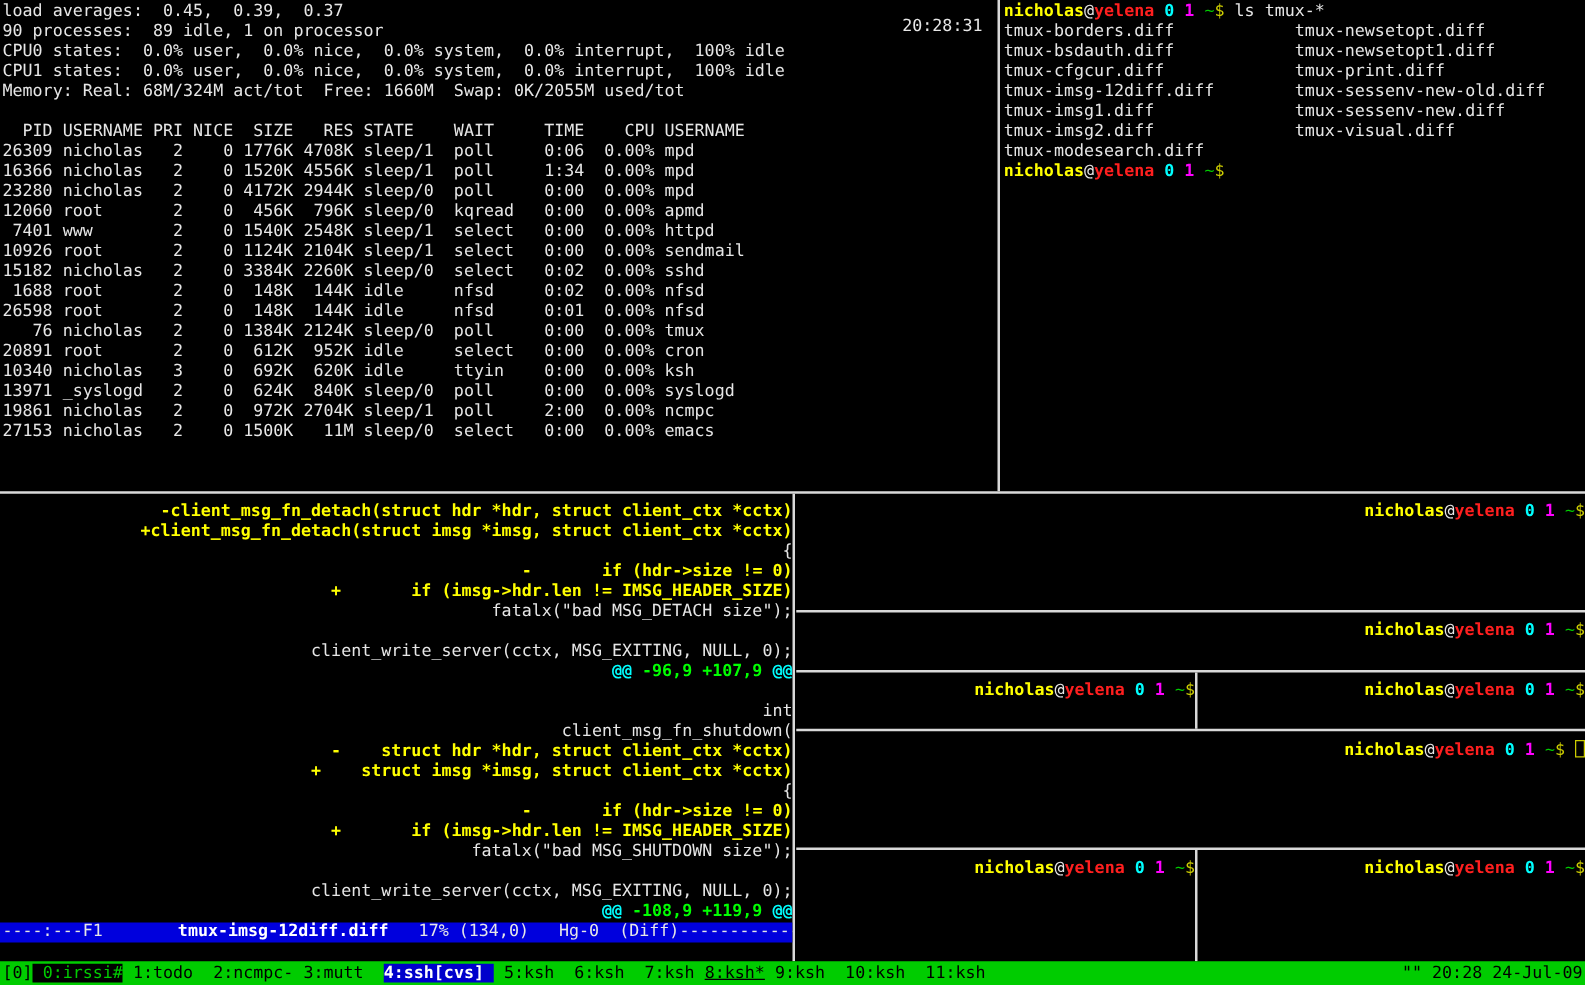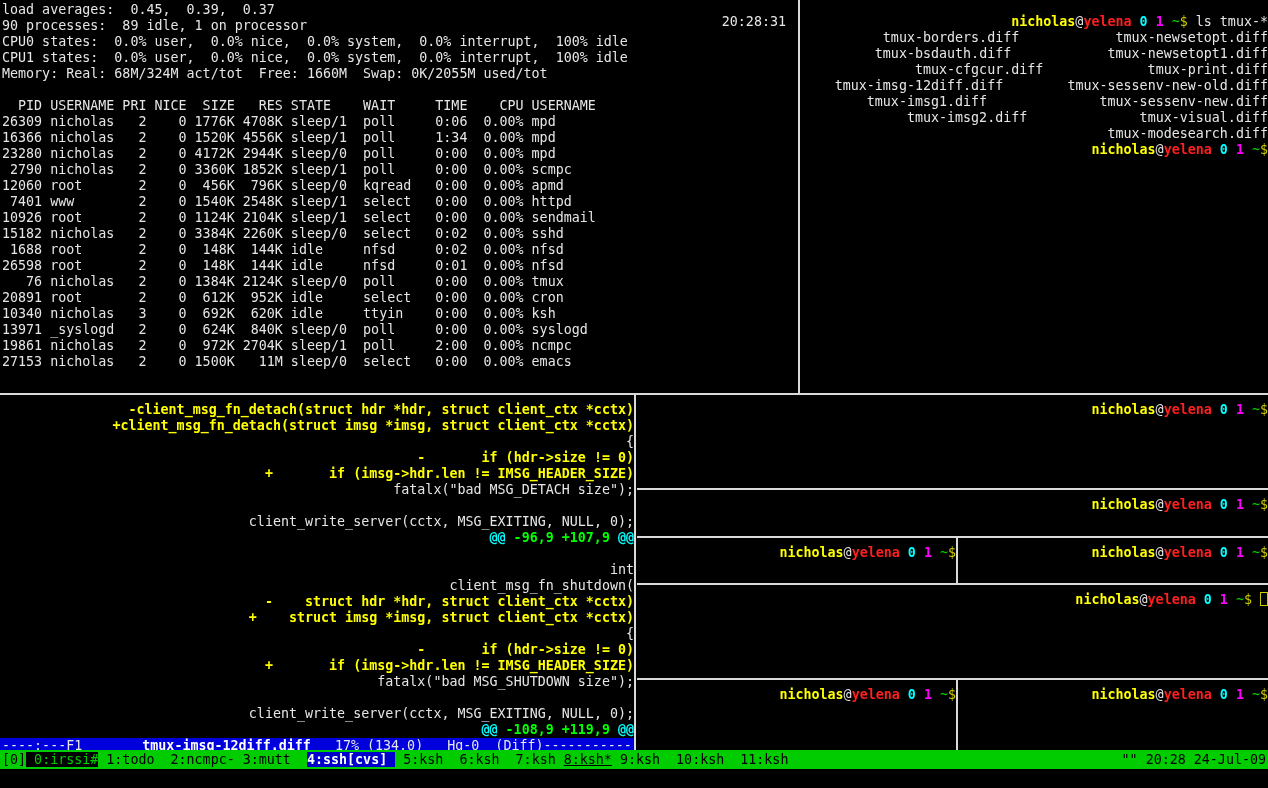--- a/index.html
+++ b/index.html
@@ -24,21 +24,21 @@
   .c-ml{color:#e6e6e6;}
   .c-mlb{color:#ffffff;font-weight:bold;margin-left:44px;}
   .c-sb{color:#000000;}
   .c-sbr{color:#00cc00;background:#000000;}
   .c-sbb{color:#ffffff;background:#0000cc;font-weight:bold;}
   .c-sbu{color:#000000;text-decoration:underline;}
   .cursor{display:inline-block;width:8px;height:14px;border:1px solid #cccc00;
           box-sizing:border-box;vertical-align:-2px;}
   .clock{position:absolute;top:14px;right:12px;color:#e6e6e6;}
   .modeline{height:16px;white-space:pre;background:#0000dd;padding-left:2px;margin-top:0;}
-  #status{position:absolute;left:0;top:750px;width:1268px;height:19px;background:#00cc00;
+  #status{position:absolute;left:0;top:769px;width:1268px;height:19px;background:#00cc00;
           display:flex;align-items:center;padding:0 2px;box-sizing:border-box;line-height:19px;}
   #status-right{margin-left:auto;}
 </style>
 </head>
 <body>
 
 <div id="screen">
 
   <div class="pane topless" style="left:0;top:0;width:798px;height:393px;">
     <span class="clock">20:28:31</span>
@@ -46,21 +46,20 @@
         <div class="ln"><span class="seg c-w">load averages:  0.45,  0.39,  0.37</span></div>
         <div class="ln"><span class="seg c-w">90 processes:  89 idle, 1 on processor</span></div>
         <div class="ln"><span class="seg c-w">CPU0 states:  0.0% user,  0.0% nice,  0.0% system,  0.0% interrupt,  100% idle</span></div>
         <div class="ln"><span class="seg c-w">CPU1 states:  0.0% user,  0.0% nice,  0.0% system,  0.0% interrupt,  100% idle</span></div>
         <div class="ln"><span class="seg c-w">Memory: Real: 68M/324M act/tot  Free: 1660M  Swap: 0K/2055M used/tot</span></div>
         <div class="ln"><span class="seg c-w"></span></div>
         <div class="ln"><span class="seg c-w">  PID USERNAME PRI NICE  SIZE   RES STATE    WAIT     TIME    CPU USERNAME</span></div>
         <div class="ln"><span class="seg c-w">26309 nicholas   2    0 1776K 4708K sleep/1  poll     0:06  0.00% mpd</span></div>
         <div class="ln"><span class="seg c-w">16366 nicholas   2    0 1520K 4556K sleep/1  poll     1:34  0.00% mpd</span></div>
         <div class="ln"><span class="seg c-w">23280 nicholas   2    0 4172K 2944K sleep/0  poll     0:00  0.00% mpd</span></div>
-        <div class="ln"><span class="seg c-w"> 2790 nicholas   2    0 3360K 1852K sleep/1  poll     0:00  0.00% scmpc</span></div>
         <div class="ln"><span class="seg c-w">12060 root       2    0  456K  796K sleep/0  kqread   0:00  0.00% apmd</span></div>
         <div class="ln"><span class="seg c-w"> 7401 www        2    0 1540K 2548K sleep/1  select   0:00  0.00% httpd</span></div>
         <div class="ln"><span class="seg c-w">10926 root       2    0 1124K 2104K sleep/1  select   0:00  0.00% sendmail</span></div>
         <div class="ln"><span class="seg c-w">15182 nicholas   2    0 3384K 2260K sleep/0  select   0:02  0.00% sshd</span></div>
         <div class="ln"><span class="seg c-w"> 1688 root       2    0  148K  144K idle     nfsd     0:02  0.00% nfsd</span></div>
         <div class="ln"><span class="seg c-w">26598 root       2    0  148K  144K idle     nfsd     0:01  0.00% nfsd</span></div>
         <div class="ln"><span class="seg c-w">   76 nicholas   2    0 1384K 2124K sleep/0  poll     0:00  0.00% tmux</span></div>
         <div class="ln"><span class="seg c-w">20891 root       2    0  612K  952K idle     select   0:00  0.00% cron</span></div>
         <div class="ln"><span class="seg c-w">10340 nicholas   3    0  692K  620K idle     ttyin    0:00  0.00% ksh</span></div>
         <div class="ln"><span class="seg c-w">13971 _syslogd   2    0  624K  840K sleep/0  poll     0:00  0.00% syslogd</span></div>
@@ -72,21 +71,21 @@
   <div class="border" style="left:798px;top:0;width:2px;height:393px;"></div>
   <div class="border" style="left:0;top:393px;width:1268px;height:2px;"></div>
   <div class="border" style="left:634px;top:395px;width:2px;height:374px;"></div>
   <div class="border" style="left:637px;top:488px;width:631px;height:2px;"></div>
   <div class="border" style="left:637px;top:536px;width:631px;height:2px;"></div>
   <div class="border" style="left:956px;top:538px;width:2px;height:45px;"></div>
   <div class="border" style="left:637px;top:583px;width:631px;height:2px;"></div>
   <div class="border" style="left:637px;top:678px;width:631px;height:2px;"></div>
   <div class="border" style="left:956px;top:680px;width:2px;height:89px;"></div>
 
-  <div class="pane topless" style="left:801px;top:12px;width:467px;height:393px;text-align:right;">
+  <div class="pane topless" style="left:801px;top:0;width:467px;height:393px;">
     <div>
         <div class="ln"><span class="seg c-by">nicholas</span><span class="seg c-w">@</span><span class="seg c-br">yelena</span><span class="seg c-w"> </span><span class="seg c-bc">0</span><span class="seg c-w"> </span><span class="seg c-bm">1</span><span class="seg c-w"> </span><span class="seg c-g">~</span><span class="seg c-dy">$</span><span class="seg c-w"> ls tmux-*</span></div>
         <div class="ln"><span class="seg c-w">tmux-borders.diff            tmux-newsetopt.diff</span></div>
         <div class="ln"><span class="seg c-w">tmux-bsdauth.diff            tmux-newsetopt1.diff</span></div>
         <div class="ln"><span class="seg c-w">tmux-cfgcur.diff             tmux-print.diff</span></div>
         <div class="ln"><span class="seg c-w">tmux-imsg-12diff.diff        tmux-sessenv-new-old.diff</span></div>
         <div class="ln"><span class="seg c-w">tmux-imsg1.diff              tmux-sessenv-new.diff</span></div>
         <div class="ln"><span class="seg c-w">tmux-imsg2.diff              tmux-visual.diff</span></div>
         <div class="ln"><span class="seg c-w">tmux-modesearch.diff</span></div>
         <div class="ln"><span class="seg c-by">nicholas</span><span class="seg c-w">@</span><span class="seg c-br">yelena</span><span class="seg c-w"> </span><span class="seg c-bc">0</span><span class="seg c-w"> </span><span class="seg c-bm">1</span><span class="seg c-w"> </span><span class="seg c-g">~</span><span class="seg c-dy">$</span></div>

